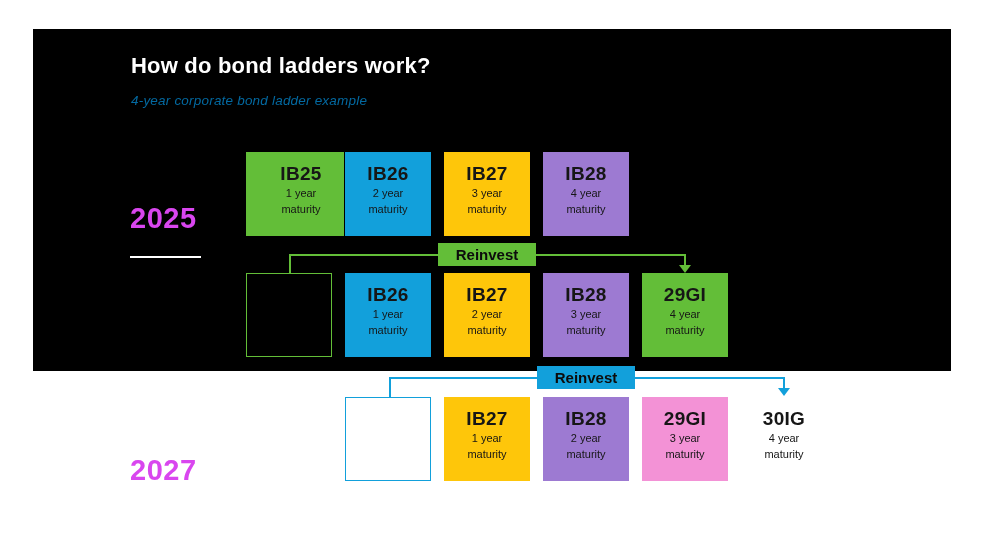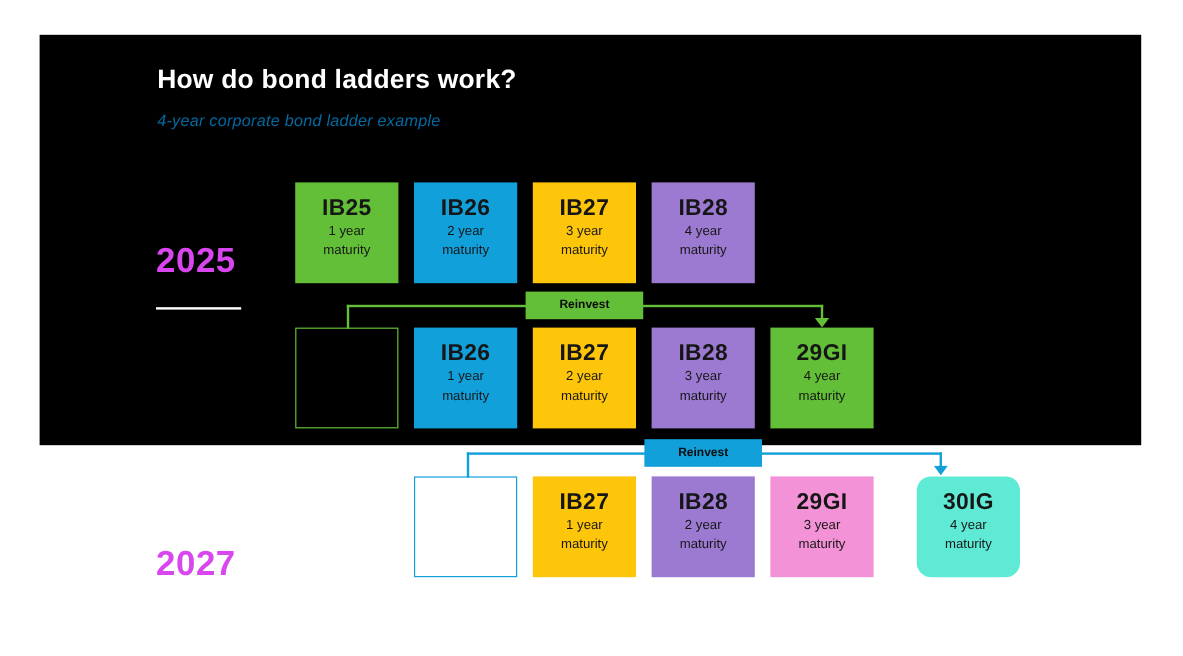--- a/index.html
+++ b/index.html
@@ -19,34 +19,34 @@
   .box { position:absolute; width:86px; height:84px; text-align:center; color:#161616; }
   .box .ticker { font-size:19px; font-weight:700; margin-top:10px; line-height:23px; letter-spacing:0.3px; }
   .box .term  { font-size:11px; line-height:16px; }
   .empty-box { position:absolute; width:86px; height:84px; box-sizing:border-box;
                border:1.5px solid; background:transparent; }
 
   .hline, .vline { position:absolute; }
   .arrow-head { position:absolute; width:12px; height:8px;
                 clip-path:polygon(0 0, 100% 0, 50% 100%); }
   .rlabel { position:absolute; width:98px; height:23px; line-height:23px; text-align:center;
-            font-size:10px; font-weight:700; color:#0c0c0c; }
+            font-size:15px; font-weight:700; color:#0c0c0c; }
 </style>
 </head>
 <body>
 
 <div class="page" style="background-color: rgb(255, 255, 255);">
   <div class="panel" style="background-color: rgb(0, 0, 0);">
 
     <h1 class="title">How do bond ladders work?</h1>
     <div class="subtitle">4-year corporate bond ladder example</div>
 
     <div class="year" style="top:139px;">2025</div>
 
-    <div class="box" style="left: 213px; top: 123px; background-color: rgb(99, 190, 56);">
+    <div class="box" style="left: 213px; top: 123px; background-color: rgb(99, 190, 56); padding-left: 12px;">
       <div class="ticker">IB25</div>
       <div class="term">1 year</div>
       <div class="term">maturity</div>
     </div>
     <div class="box" style="left: 312px; top: 123px; background-color: rgb(18, 160, 219);">
       <div class="ticker">IB26</div>
       <div class="term">2 year</div>
       <div class="term">maturity</div>
     </div>
     <div class="box" style="left: 411px; top: 123px; background-color: rgb(254, 198, 10);">
@@ -116,20 +116,20 @@
     <div class="box" style="left: 510px; top: 368px; background-color: rgb(157, 122, 210);">
       <div class="ticker">IB28</div>
       <div class="term">2 year</div>
       <div class="term">maturity</div>
     </div>
     <div class="box" style="left: 609px; top: 368px; background-color: rgb(243, 146, 214);">
       <div class="ticker">29GI</div>
       <div class="term">3 year</div>
       <div class="term">maturity</div>
     </div>
-    <div class="box" style="left: 731px; top: 368px; background-color: #5eead4; border-radius: 12px;">
+    <div class="box" style="left: 708px; top: 368px; background-color: #ffffff;">
       <div class="ticker">30IG</div>
       <div class="term">4 year</div>
       <div class="term">maturity</div>
     </div>
 
   </div>
 </div>
 
 </body></html>

